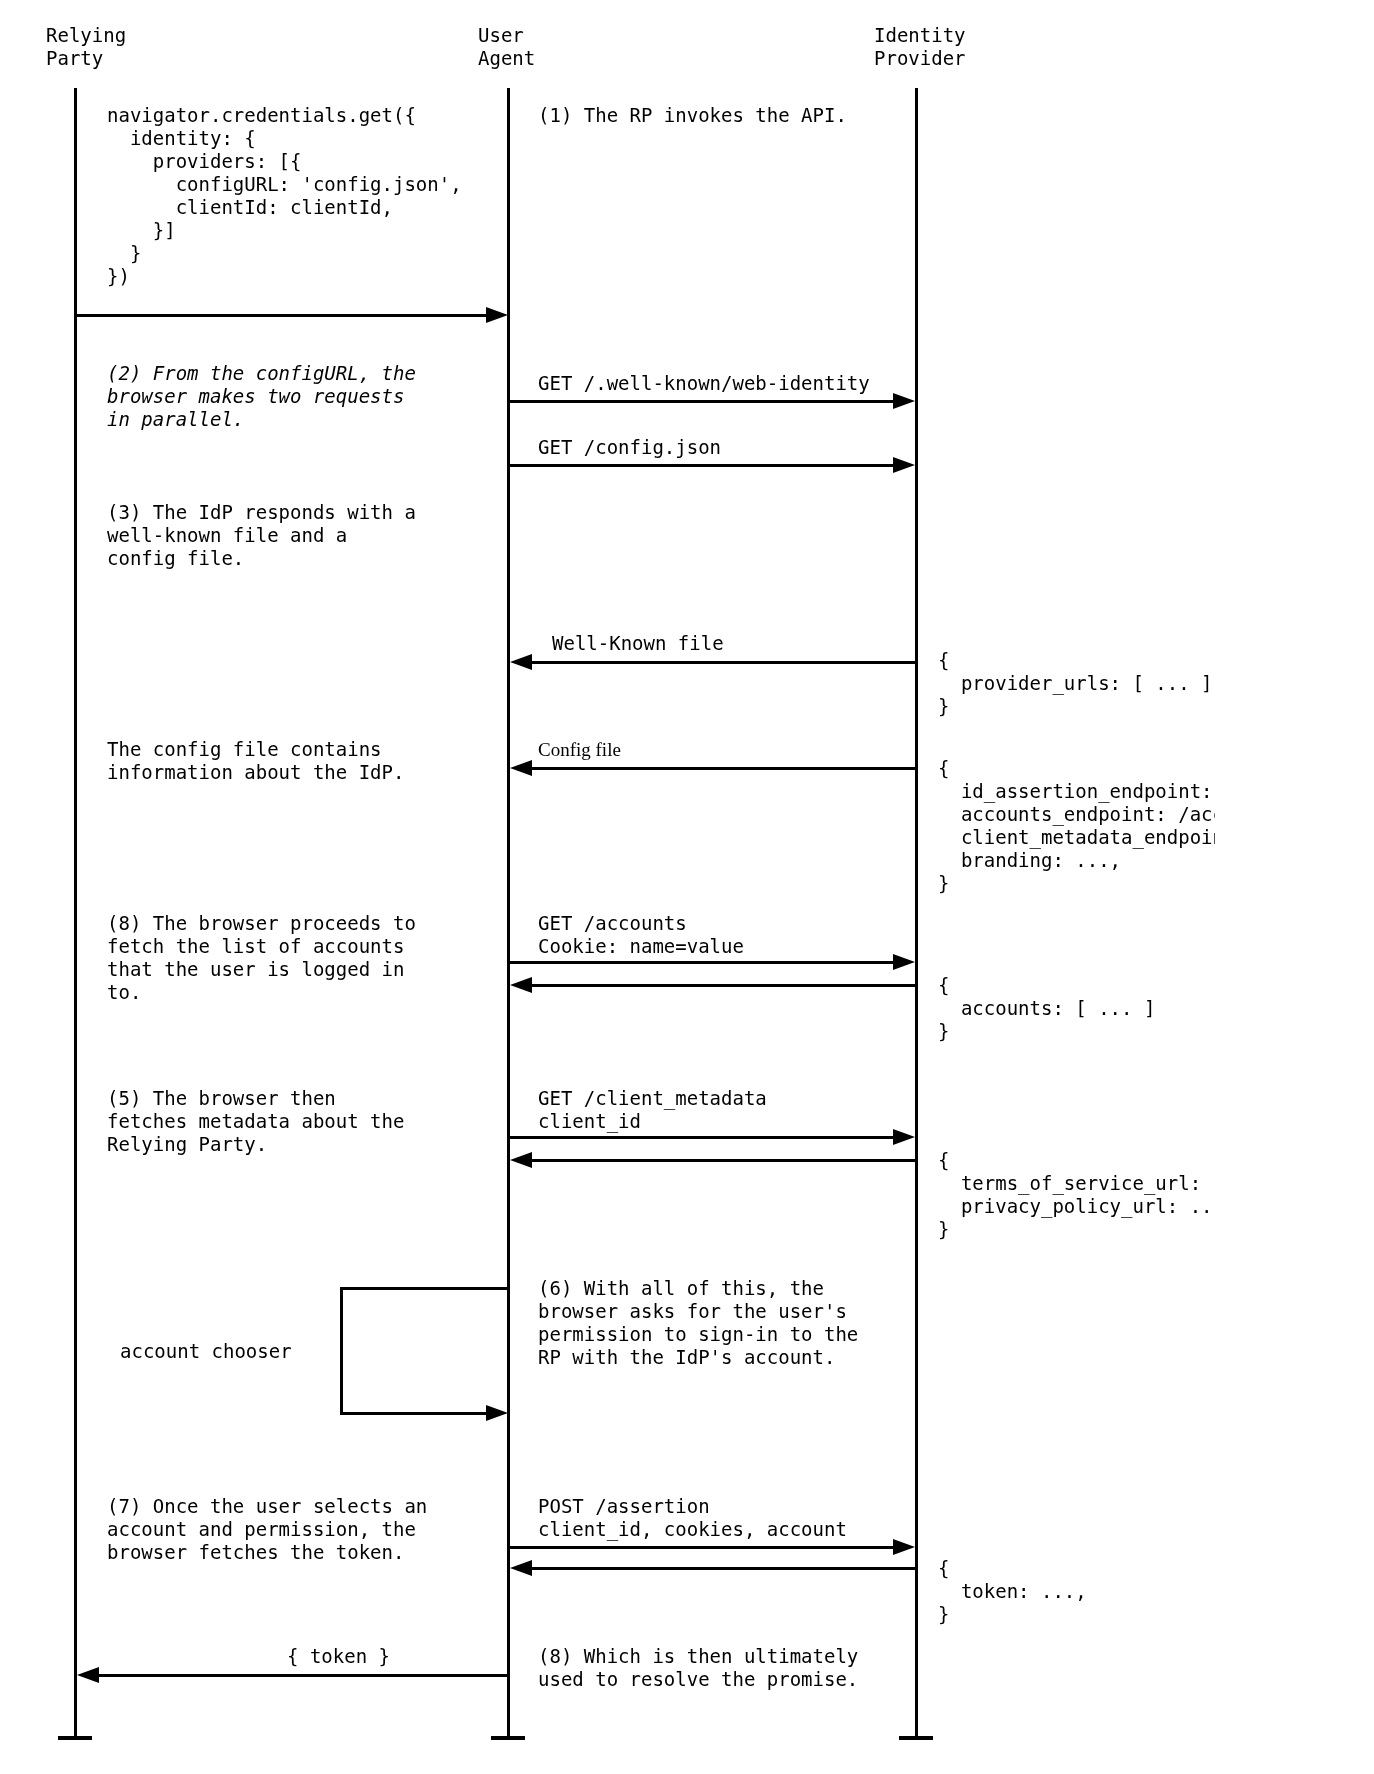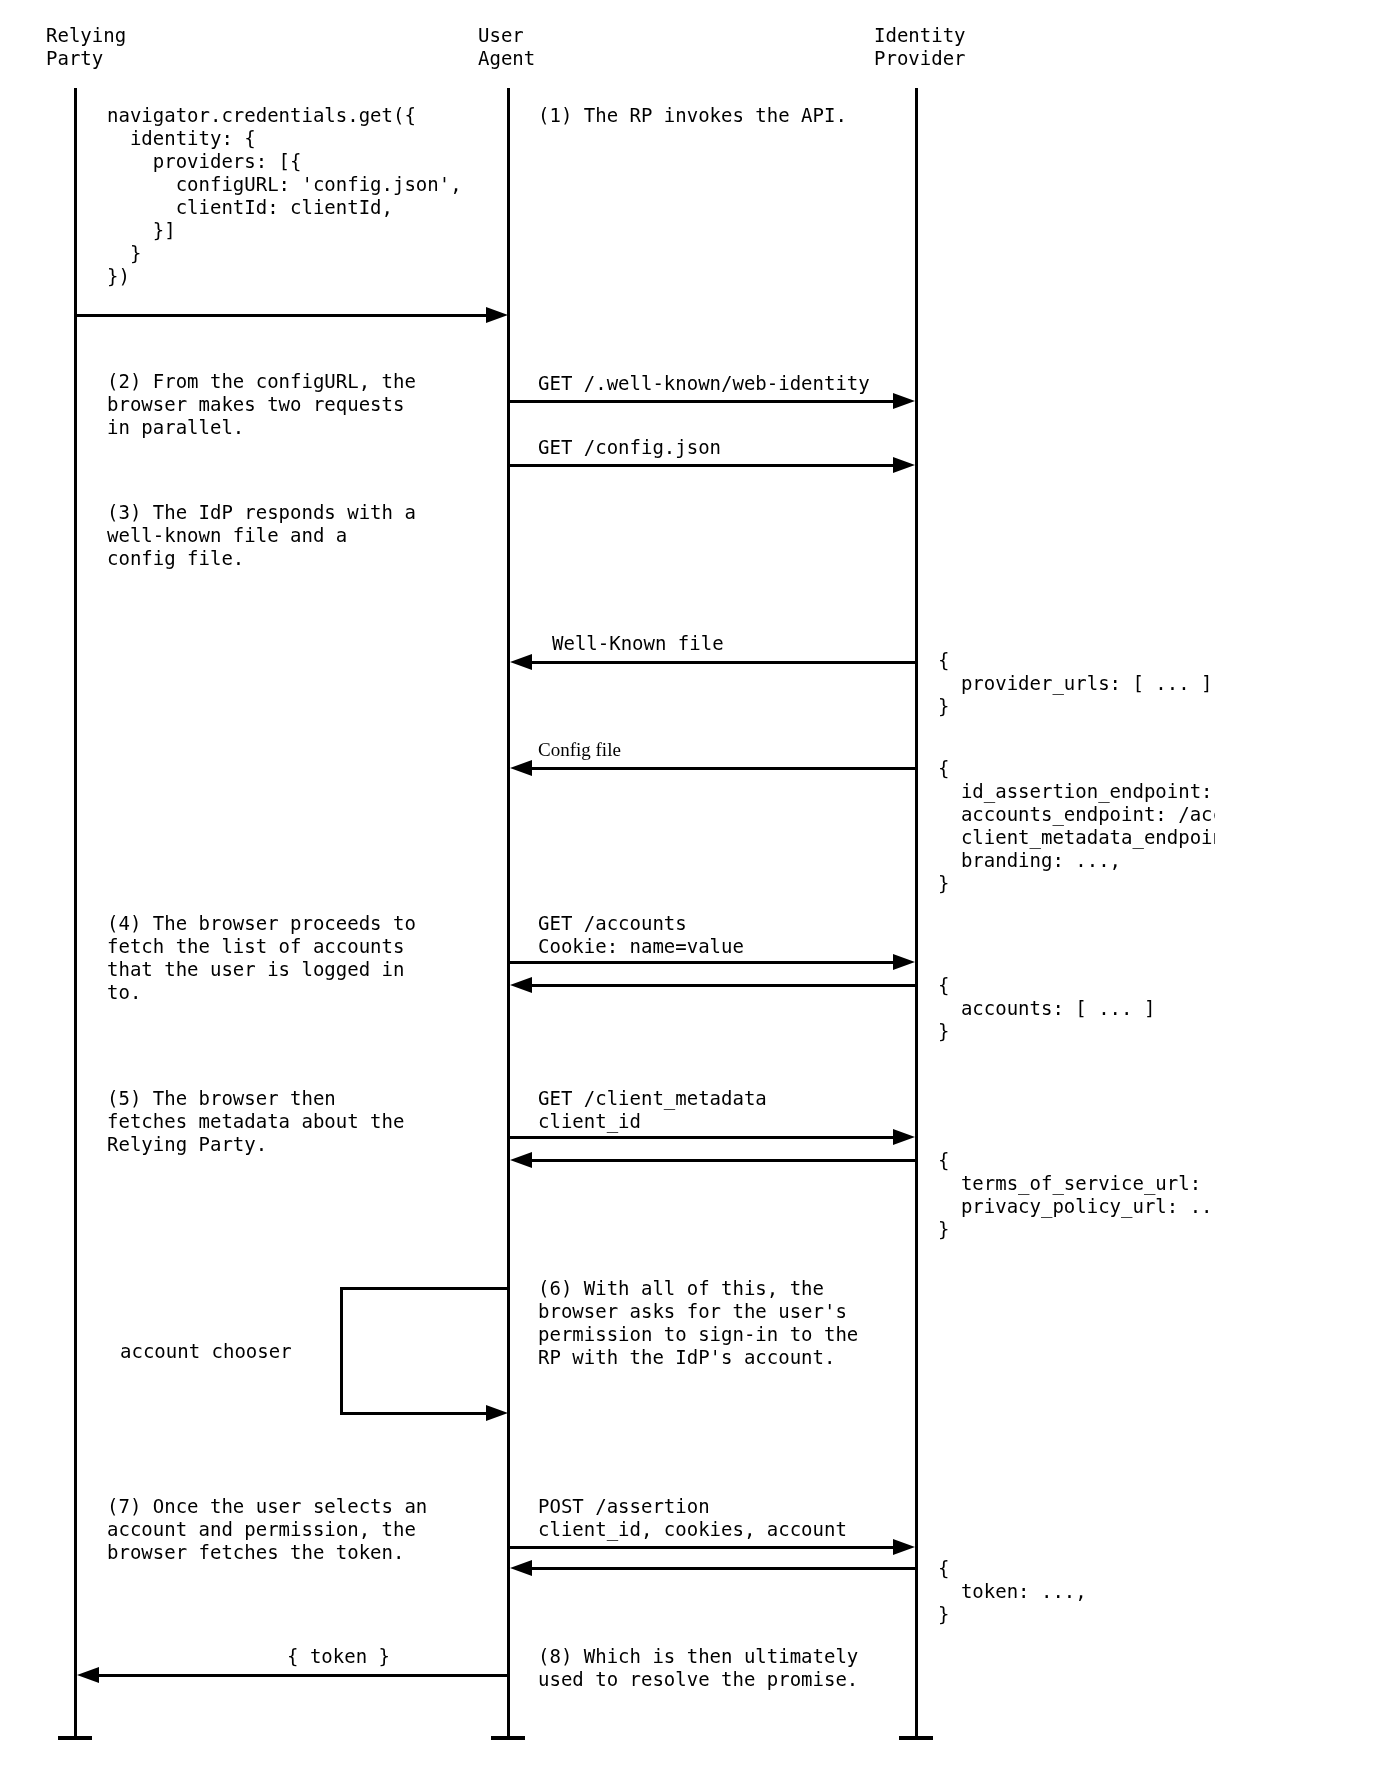--- a/index.html
+++ b/index.html
@@ -76,21 +76,21 @@
     }]
   }
 })</pre>
 
   <pre class="t" style="left:538px; top:104px;">(1) The RP invokes the API.</pre>
   <div>
     <div class="hline" style="left:77px; top:314px; width:409px;"></div>
     <div class="head-right" style="left:486px; top:307px;"></div>
   </div>
 
-  <pre class="t" style="left:107px; top:370px;">(2) From the configURL, the
+  <pre class="t" style="left:107px; top:362px;font-style:italic;">(2) From the configURL, the
 browser makes two requests
 in parallel.</pre>
   <pre class="t" style="left:538px; top:372px;">GET /.well-known/web-identity</pre>
   <div>
     <div class="hline" style="left:510px; top:400px; width:383px;"></div>
     <div class="head-right" style="left:893px; top:393px;"></div>
   </div>
   <pre class="t" style="left:538px; top:436px;">GET /config.json</pre>
   <div>
     <div class="hline" style="left:510px; top:464px; width:383px;"></div>
@@ -103,33 +103,35 @@
 
   <pre class="t" style="left:538px; top:632px;margin-left:14px;">Well-Known file</pre>
   <div>
     <div class="hline" style="left:532px; top:661px; width:383px;"></div>
     <div class="head-left" style="left:510px; top:654px;"></div>
   </div>
   <pre class="t" style="left:938px; top:649px;">{
   provider_urls: [ ... ]
 }</pre>
 
+  <pre class="t" style="left:107px; top:738px;">The config file contains
+information about the IdP.</pre>
   <pre class="t" style="left:538px; top:738px;font-family:Liberation Serif, serif;">Config file</pre>
   <div>
     <div class="hline" style="left:532px; top:767px; width:383px;"></div>
     <div class="head-left" style="left:510px; top:760px;"></div>
   </div>
   <pre class="t" style="left:938px; top:757px;">{
   id_assertion_endpoint: ...,
   accounts_endpoint: /accounts,
   client_metadata_endpoint: ...,
   branding: ...,
 }</pre>
 
-  <pre class="t" style="left:107px; top:912px;">(4) The browser proceeds to
+  <pre class="t" style="left:107px; top:912px;">(8) The browser proceeds to
 fetch the list of accounts
 that the user is logged in
 to.</pre>
   <pre class="t" style="left:538px; top:912px;">GET /accounts
 Cookie: name=value</pre>
   <div>
     <div class="hline" style="left:510px; top:961px; width:383px;"></div>
     <div class="head-right" style="left:893px; top:954px;"></div>
   </div>
   <div>

